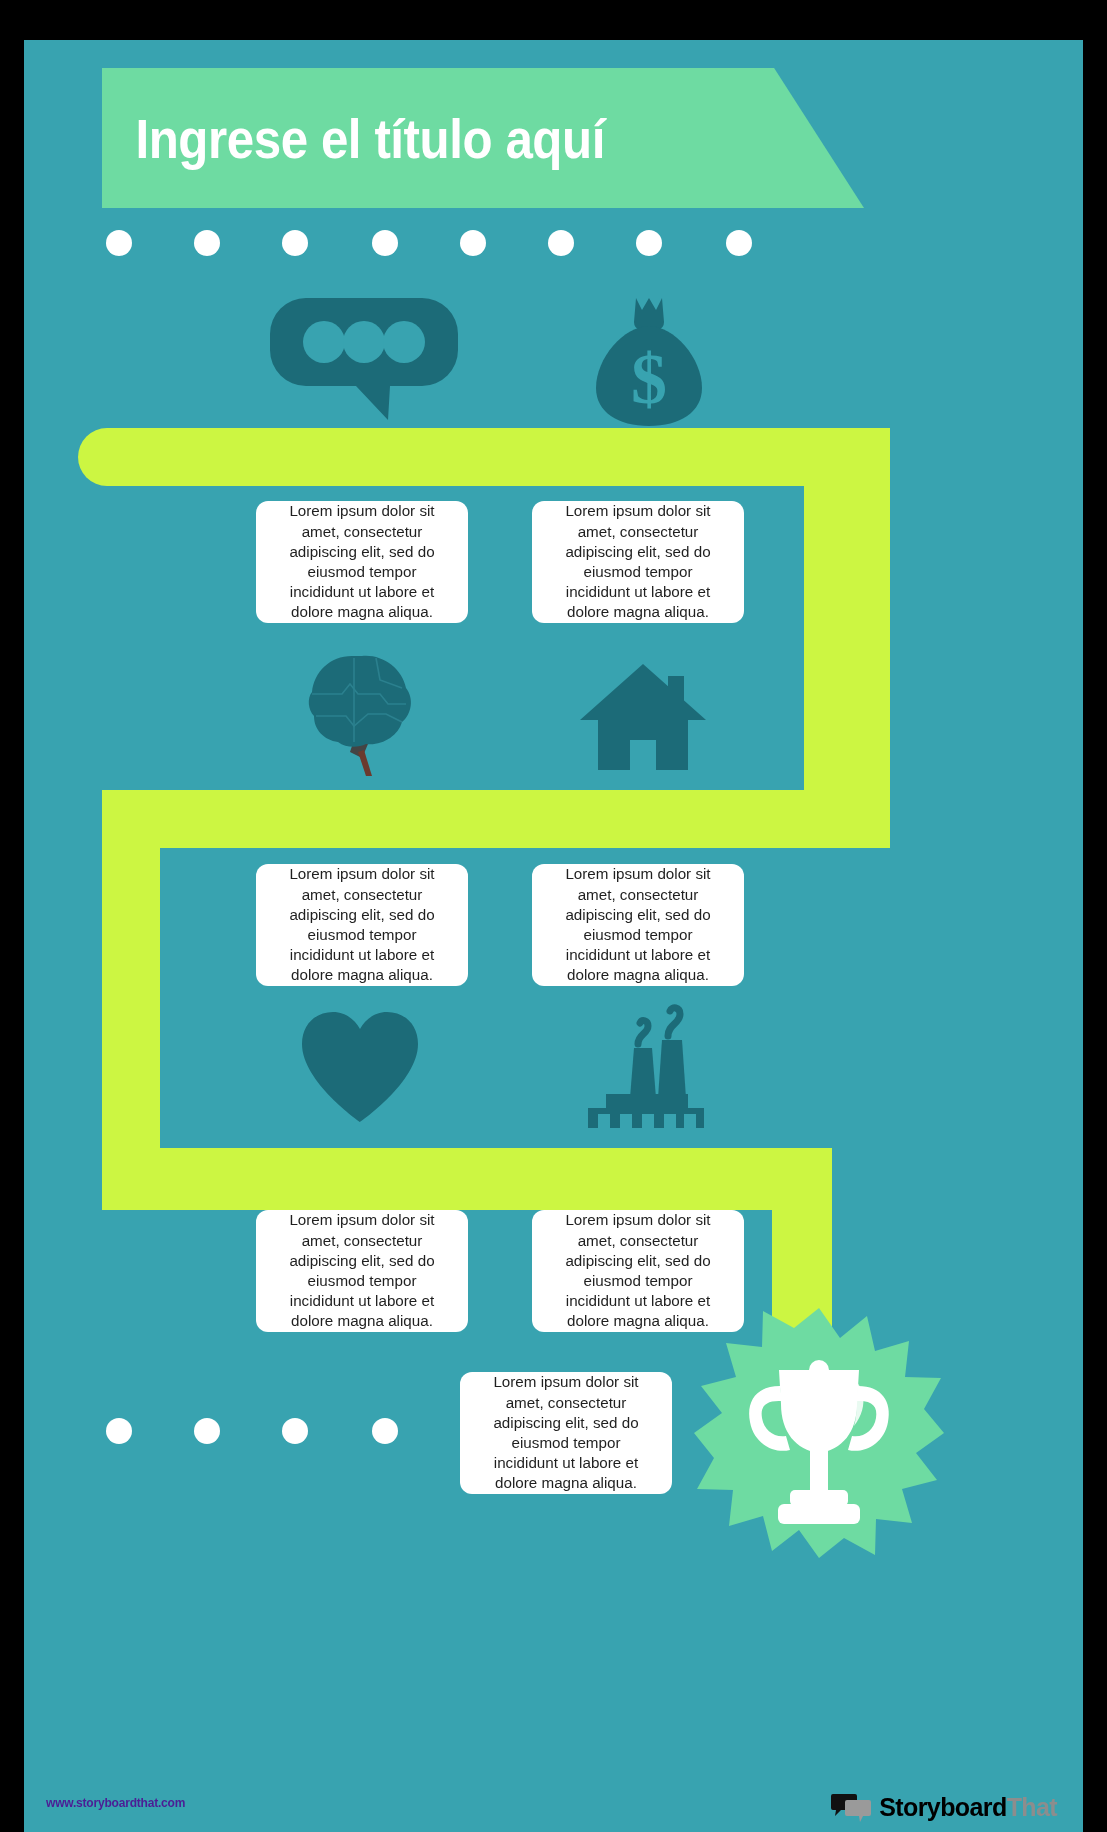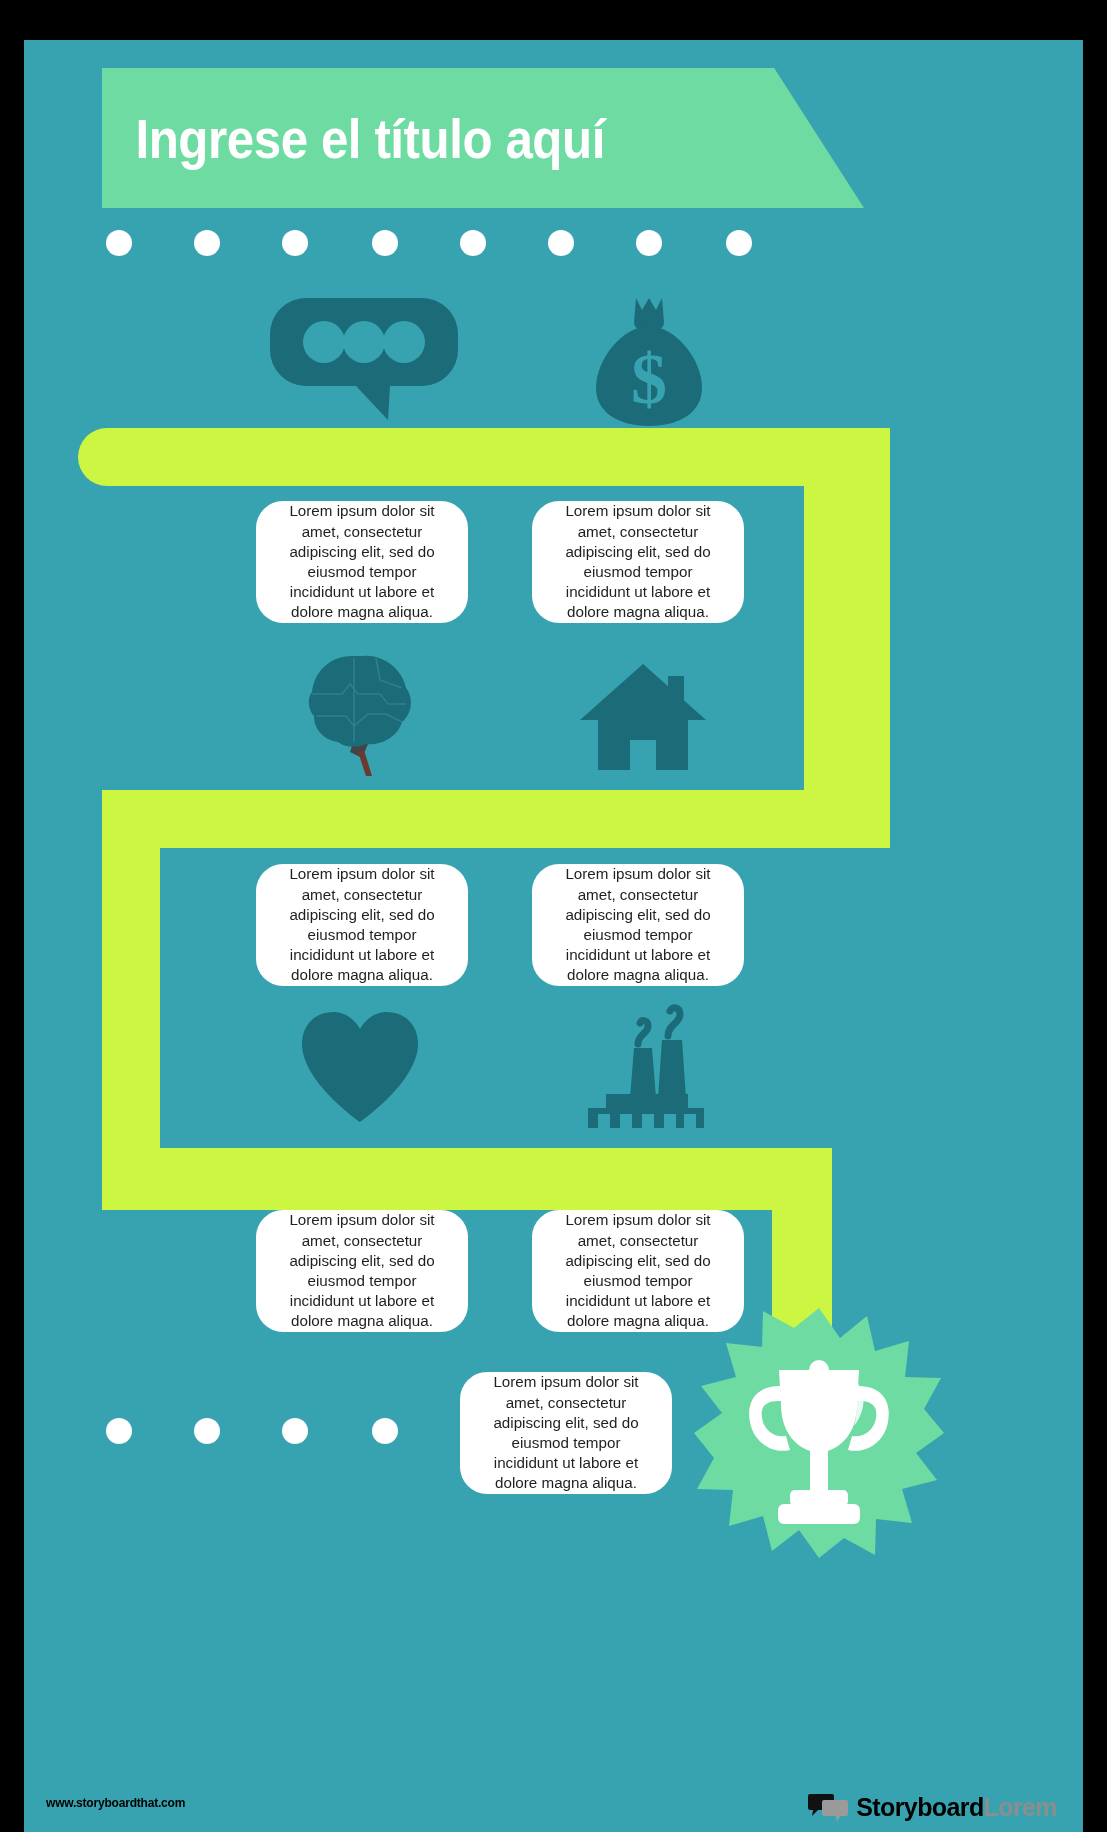--- a/index.html
+++ b/index.html
@@ -63,21 +63,21 @@
   
   .cut { position:absolute; background:#38a3b0; }
   #cut-1 { left:54px;  top:446px;  width:726px; height:304px; border-radius:0 0 0 0; }
   #cut-2 { left:136px; top:808px;  width:644px; height:300px; }
   #cut-3 { left:78px;  top:1170px; width:670px; height:120px; }
 
   
   .card {
     position:absolute;
     background:#ffffff;
-    border-radius:27px;
+    border-radius:12px;
     display:flex;
     align-items:center;
     justify-content:center;
     padding:10px 20px;
   }
   .card p {
     color:#1f1f1f;
     font-size:15.2px;
     line-height:1.33;
     text-align:center;
@@ -105,21 +105,21 @@
   #trophy-badge {
     position:absolute;
     left:670px; top:1268px;
     width:250px; height:250px;
   }
 
   
   #footer-url {
     position:absolute;
     left:22px; bottom:34px;
-    color:#000000;
+    color:#4c1d95;
     font-size:12px;
     font-weight:bold;
     letter-spacing:-0.2px;
   }
   #logo-wrap {
     position:absolute;
     right:26px; bottom:22px;
     display:flex; align-items:center; gap:8px;
   }
   #logo-icon { width:40px; height:28px; position:relative; }
@@ -274,17 +274,17 @@
   <div id="footer-url">www.storyboardthat.com</div>
 
   <div id="logo-wrap">
     <div id="logo-icon">
       <svg viewBox="0 0 40 28" width="40" height="28">
         <path d="M2 0 H24 A2 2 0 0 1 26 2 V14 A2 2 0 0 1 24 16 H10 L4 22 L5 16 H2 A2 2 0 0 1 0 14 V2 A2 2 0 0 1 2 0 Z" fill="#111111"></path>
         <path d="M16 6 H38 A2 2 0 0 1 40 8 V20 A2 2 0 0 1 38 22 H32 L29 28 L28 22 H16 A2 2 0 0 1 14 20 V8 A2 2 0 0 1 16 6 Z" fill="#9a9a9a"></path>
       </svg>
     </div>
     <div id="logo-text">
-      <span class="a">Storyboard</span><span class="b">Lorem</span>
+      <span class="a">Storyboard</span><span class="b">That</span>
     </div>
   </div>
 
 </div>
 
 </body></html>

